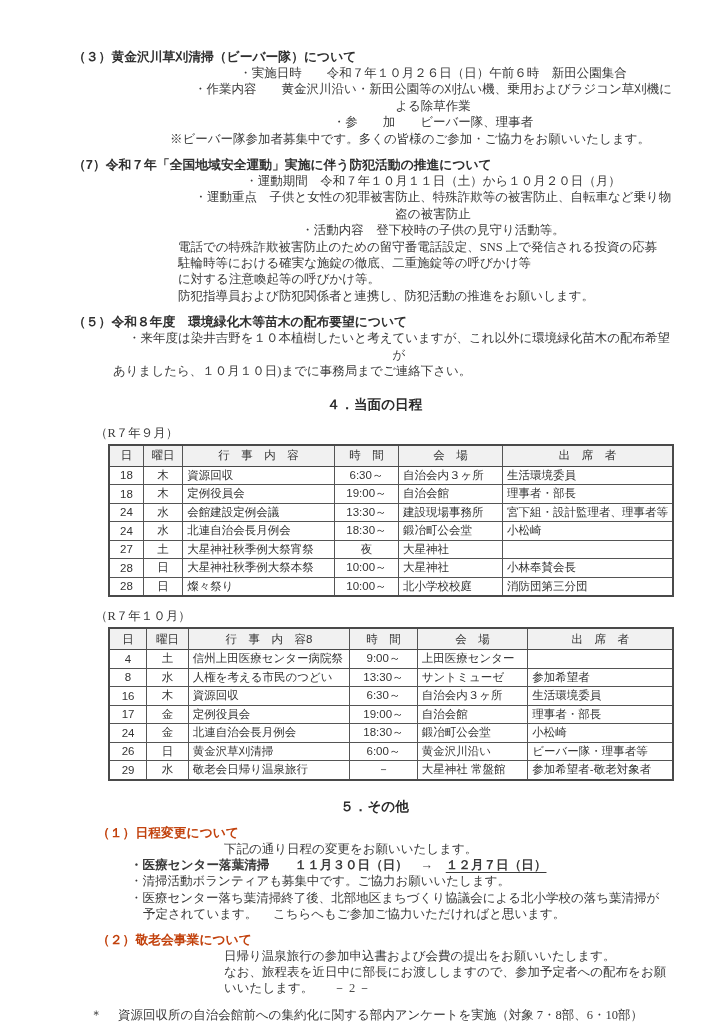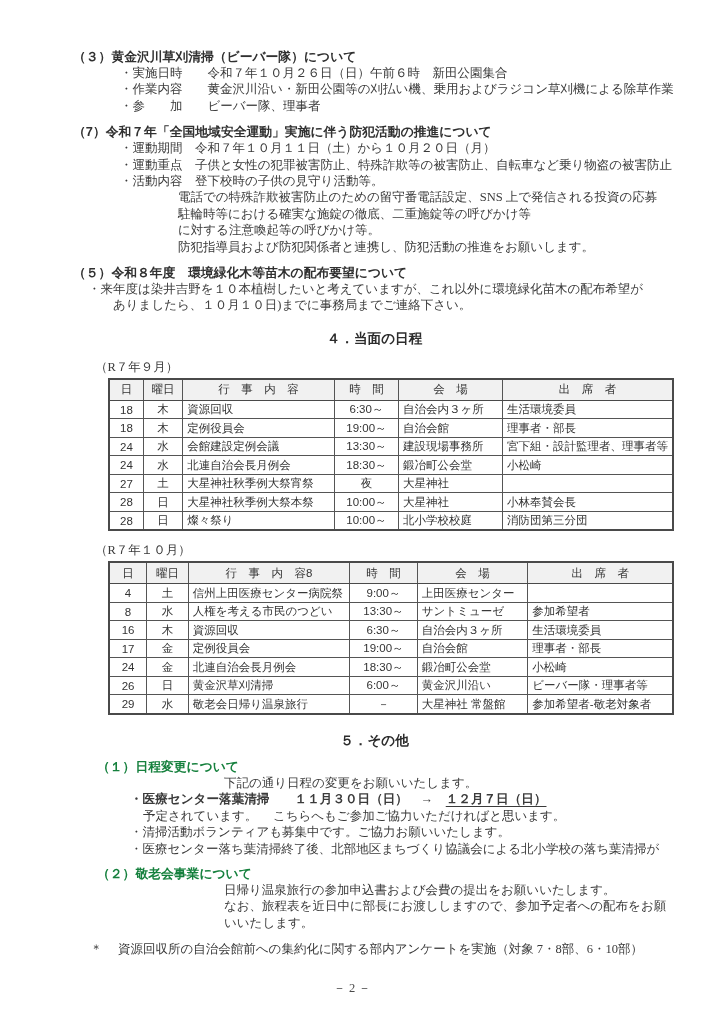--- a/index.html
+++ b/index.html
@@ -6,24 +6,24 @@
   .page {
     position:relative; width:704px; height:1024px; background:#ffffff;
     color:#3a3a3a; font-family:"Liberation Serif","DejaVu Serif",serif;
     font-size:12.5px; overflow:hidden;
   }
   .content { position:absolute; left:56px; top:48px; width:618px; }
   .ln { line-height:16.4px; white-space:pre-wrap; }
   .h-item { font-family:"Liberation Sans","DejaVu Sans",sans-serif; font-weight:bold;
             font-size:12.8px; line-height:17px; margin-left:17px; color:#303030; }
   .h-sub  { font-family:"Liberation Sans","DejaVu Sans",sans-serif; font-weight:bold;
-            font-size:12.8px; line-height:17px; margin-left:41px; color:#15803d; }
+            font-size:12.8px; line-height:17px; margin-left:41px; color:#c2410c; }
   .h-main { font-family:"Liberation Sans","DejaVu Sans",sans-serif; font-weight:bold;
             font-size:13.6px; line-height:18px; margin-left:19px; color:#2c2c2c;text-align:center; }
-  .ind-44 > div, .ind-44.ln { margin-left:32px; }
+  .ind-44 > div, .ind-44.ln { margin-left:68px;text-align:center; }
   .ind-57 > div { margin-left:57px; }
   .ind-66 { margin-left:66px; }
   .ind-74 > div { margin-left:74px; }
   .ind-84 > div, .ind-84.ln { margin-left:84px; }
   .ind-87 { margin-left:87px; }
   .ind-114 { margin-left:114px; }
   .ind-122 > div { margin-left:122px; }
   .sec { margin-top:9px; }
   .sched { margin-top:16px; }
   .tbl-label { margin:11px 0 3px 39px; line-height:16px; }
@@ -56,20 +56,21 @@
 </style>
 </head>
 <body>
 
 <div class="page">
   <div class="content">
 
     <div class="sec3">
       <div class="h-item">（３）黄金沢川草刈清掃（ビーバー隊）について</div>
       <div class="ln ind-44"><div class="ln">・実施日時　　令和７年１０月２６日（日）午前６時　新田公園集合</div><div class="ln">・作業内容　　黄金沢川沿い・新田公園等の刈払い機、乗用およびラジコン草刈機による除草作業</div><div class="ln">・参　　加　　ビーバー隊、理事者</div></div>
+      <div class="ln ind-114">※ビーバー隊参加者募集中です。多くの皆様のご参加・ご協力をお願いいたします。</div>
     </div>
 
     <div class="sec">
       <div class="h-item">（7）令和７年「全国地域安全運動」実施に伴う防犯活動の推進について</div>
       <div class="ln ind-44"><div class="ln">・運動期間　令和７年１０月１１日（土）から１０月２０日（月）</div><div class="ln">・運動重点　子供と女性の犯罪被害防止、特殊詐欺等の被害防止、自転車など乗り物盗の被害防止</div><div class="ln">・活動内容　登下校時の子供の見守り活動等。</div></div>
       <div class="ln ind-122"><div class="ln">電話での特殊詐欺被害防止のための留守番電話設定、SNS 上で発信される投資の応募</div><div class="ln">駐輪時等における確実な施錠の徹底、二重施錠等の呼びかけ等</div><div class="ln">に対する注意喚起等の呼びかけ等。</div><div class="ln">防犯指導員および防犯関係者と連携し、防犯活動の推進をお願いします。</div></div>
     </div>
 
     <div class="sec">
       <div class="h-item">（５）令和８年度　環境緑化木等苗木の配布要望について</div>
@@ -241,22 +242,22 @@
       </table>
     </div>
 
     <div class="others">
       <div class="h-main">５．その他</div>
 
       <div class="sub">
         <div class="h-sub">（１）日程変更について</div>
         <div class="ln ind-84"><div class="ln">下記の通り日程の変更をお願いいたします。</div></div>
         <div class="ln bold change"><span>・医療センター落葉清掃　　１１月３０日（日）　→　</span><span class="underline">１２月７日（日）</span></div>
+        <div class="ln ind-74"><div class="ln">・清掃活動ボランティアも募集中です。ご協力お願いいたします。</div><div class="ln">・医療センター落ち葉清掃終了後、北部地区まちづくり協議会による北小学校の落ち葉清掃が</div></div>
         <div class="ln ind-87">予定されています。　 こちらへもご参加ご協力いただければと思います。</div>
-        <div class="ln ind-74"><div class="ln">・清掃活動ボランティアも募集中です。ご協力お願いいたします。</div><div class="ln">・医療センター落ち葉清掃終了後、北部地区まちづくり協議会による北小学校の落ち葉清掃が</div></div>
       </div>
 
       <div class="sub">
         <div class="h-sub">（２）敬老会事業について</div>
         <div class="ln ind-84"><div class="ln">日帰り温泉旅行の参加申込書および会費の提出をお願いいたします。</div><div class="ln">なお、旅程表を近日中に部長にお渡ししますので、参加予定者への配布をお願いいたします。</div></div>
       </div>
 
       <div class="note-line">
         <span class="note-marker">＊</span>
         <span>資源回収所の自治会館前への集約化に関する部内アンケートを実施（対象 7・8部、6・10部）</span>

